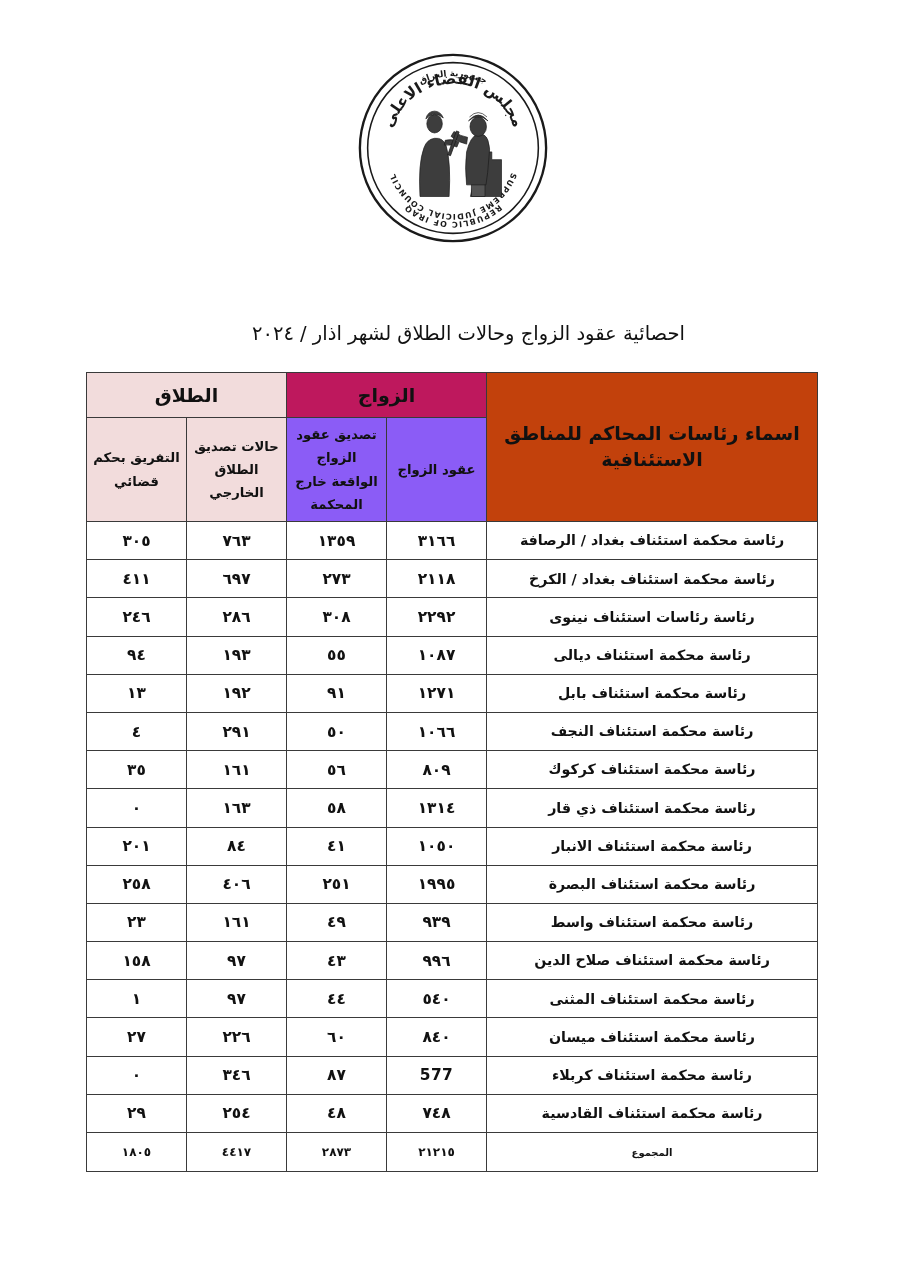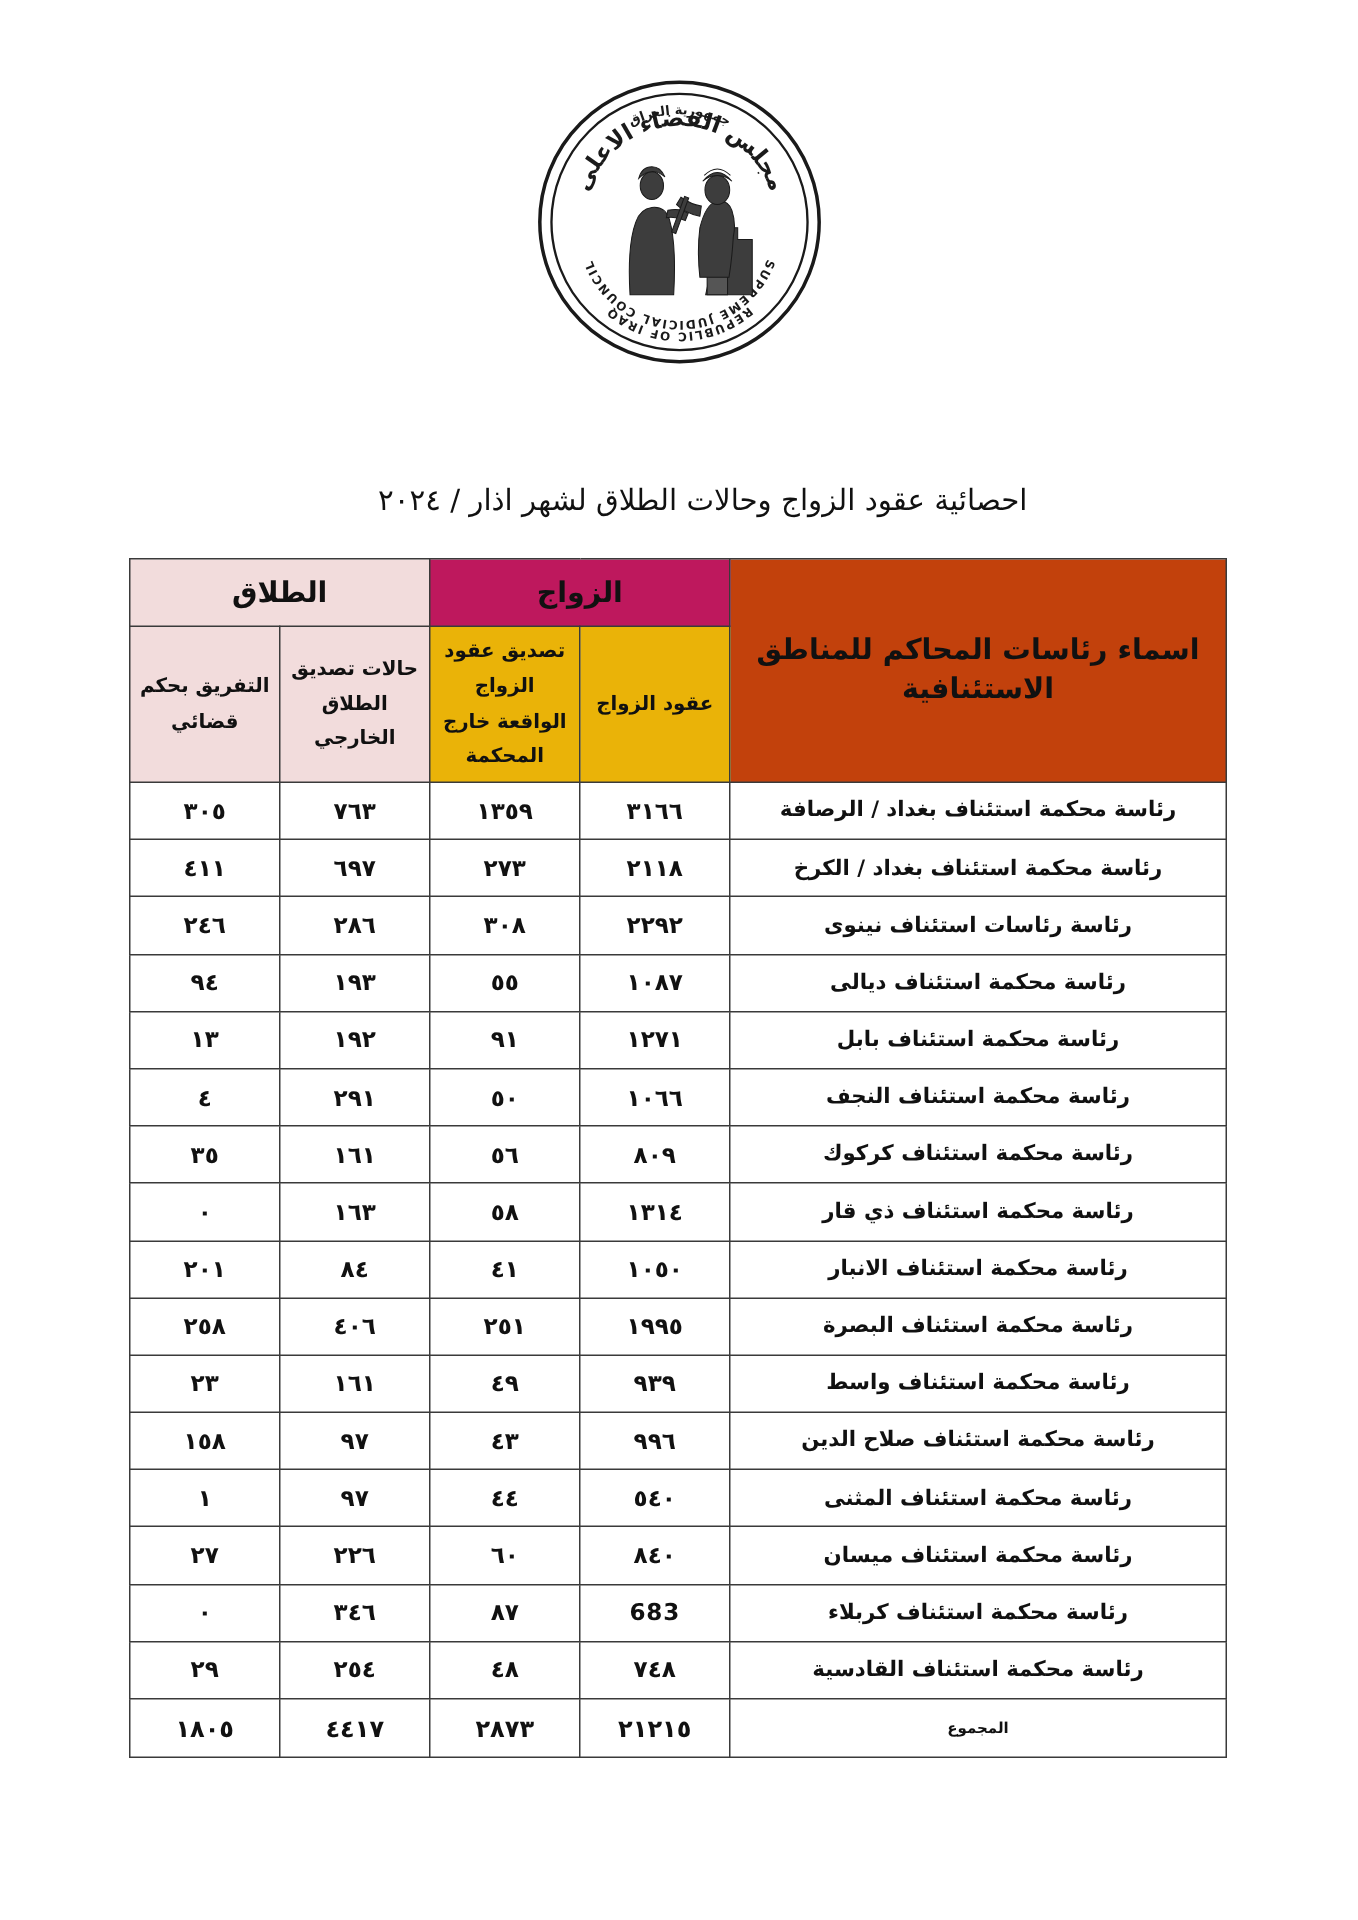--- a/index.html
+++ b/index.html
@@ -86,21 +86,21 @@
     padding: 0 10px;
   }
 
   
   tr.sub-row th {
     height: 103px;
     font-size: 13.2px;
     line-height: 1.75;
     padding: 0 5px;
   }
-  th.s-marriage { background: #eab308; }
+  th.s-marriage { background: #8b5cf6; }
   th.s-divorce  { background: #f2dcdc; }
 
   
   tr.data-row td {
     height: 37.2px;
     background: #ffffff;
   }
   td.court-name {
     font-size: 14.2px;
     padding: 0 12px;
@@ -111,21 +111,21 @@
     letter-spacing: 0.5px;
   }
   tr.total-row td {
     height: 38px;
     background: #ffffff;
   }
   tr.total-row td.court-name {
     font-size: 10px;
   }
   tr.total-row td.num {
-    font-size: 16px;
+    font-size: 12px;
   }
 </style>
 </head>
 <body>
 
 <div class="emblem-wrap">
   <svg class="emblem" viewBox="0 0 200 200">
     <circle cx="100" cy="100" r="96" fill="none" stroke="#1a1a1a" stroke-width="2.4"></circle>
     <circle cx="100" cy="100" r="88" fill="none" stroke="#1a1a1a" stroke-width="1.6"></circle>
     <defs>
@@ -290,21 +290,21 @@
         </tr>
         <tr class="data-row">
           <td class="court-name">رئاسة محكمة استئناف ميسان</td>
           <td class="num">٨٤٠</td>
           <td class="num">٦٠</td>
           <td class="num">٢٢٦</td>
           <td class="num">٢٧</td>
         </tr>
         <tr class="data-row">
           <td class="court-name">رئاسة محكمة استئناف كربلاء</td>
-          <td class="num">683</td>
+          <td class="num">577</td>
           <td class="num">٨٧</td>
           <td class="num">٣٤٦</td>
           <td class="num">٠</td>
         </tr>
         <tr class="data-row">
           <td class="court-name">رئاسة محكمة استئناف القادسية</td>
           <td class="num">٧٤٨</td>
           <td class="num">٤٨</td>
           <td class="num">٢٥٤</td>
           <td class="num">٢٩</td>

